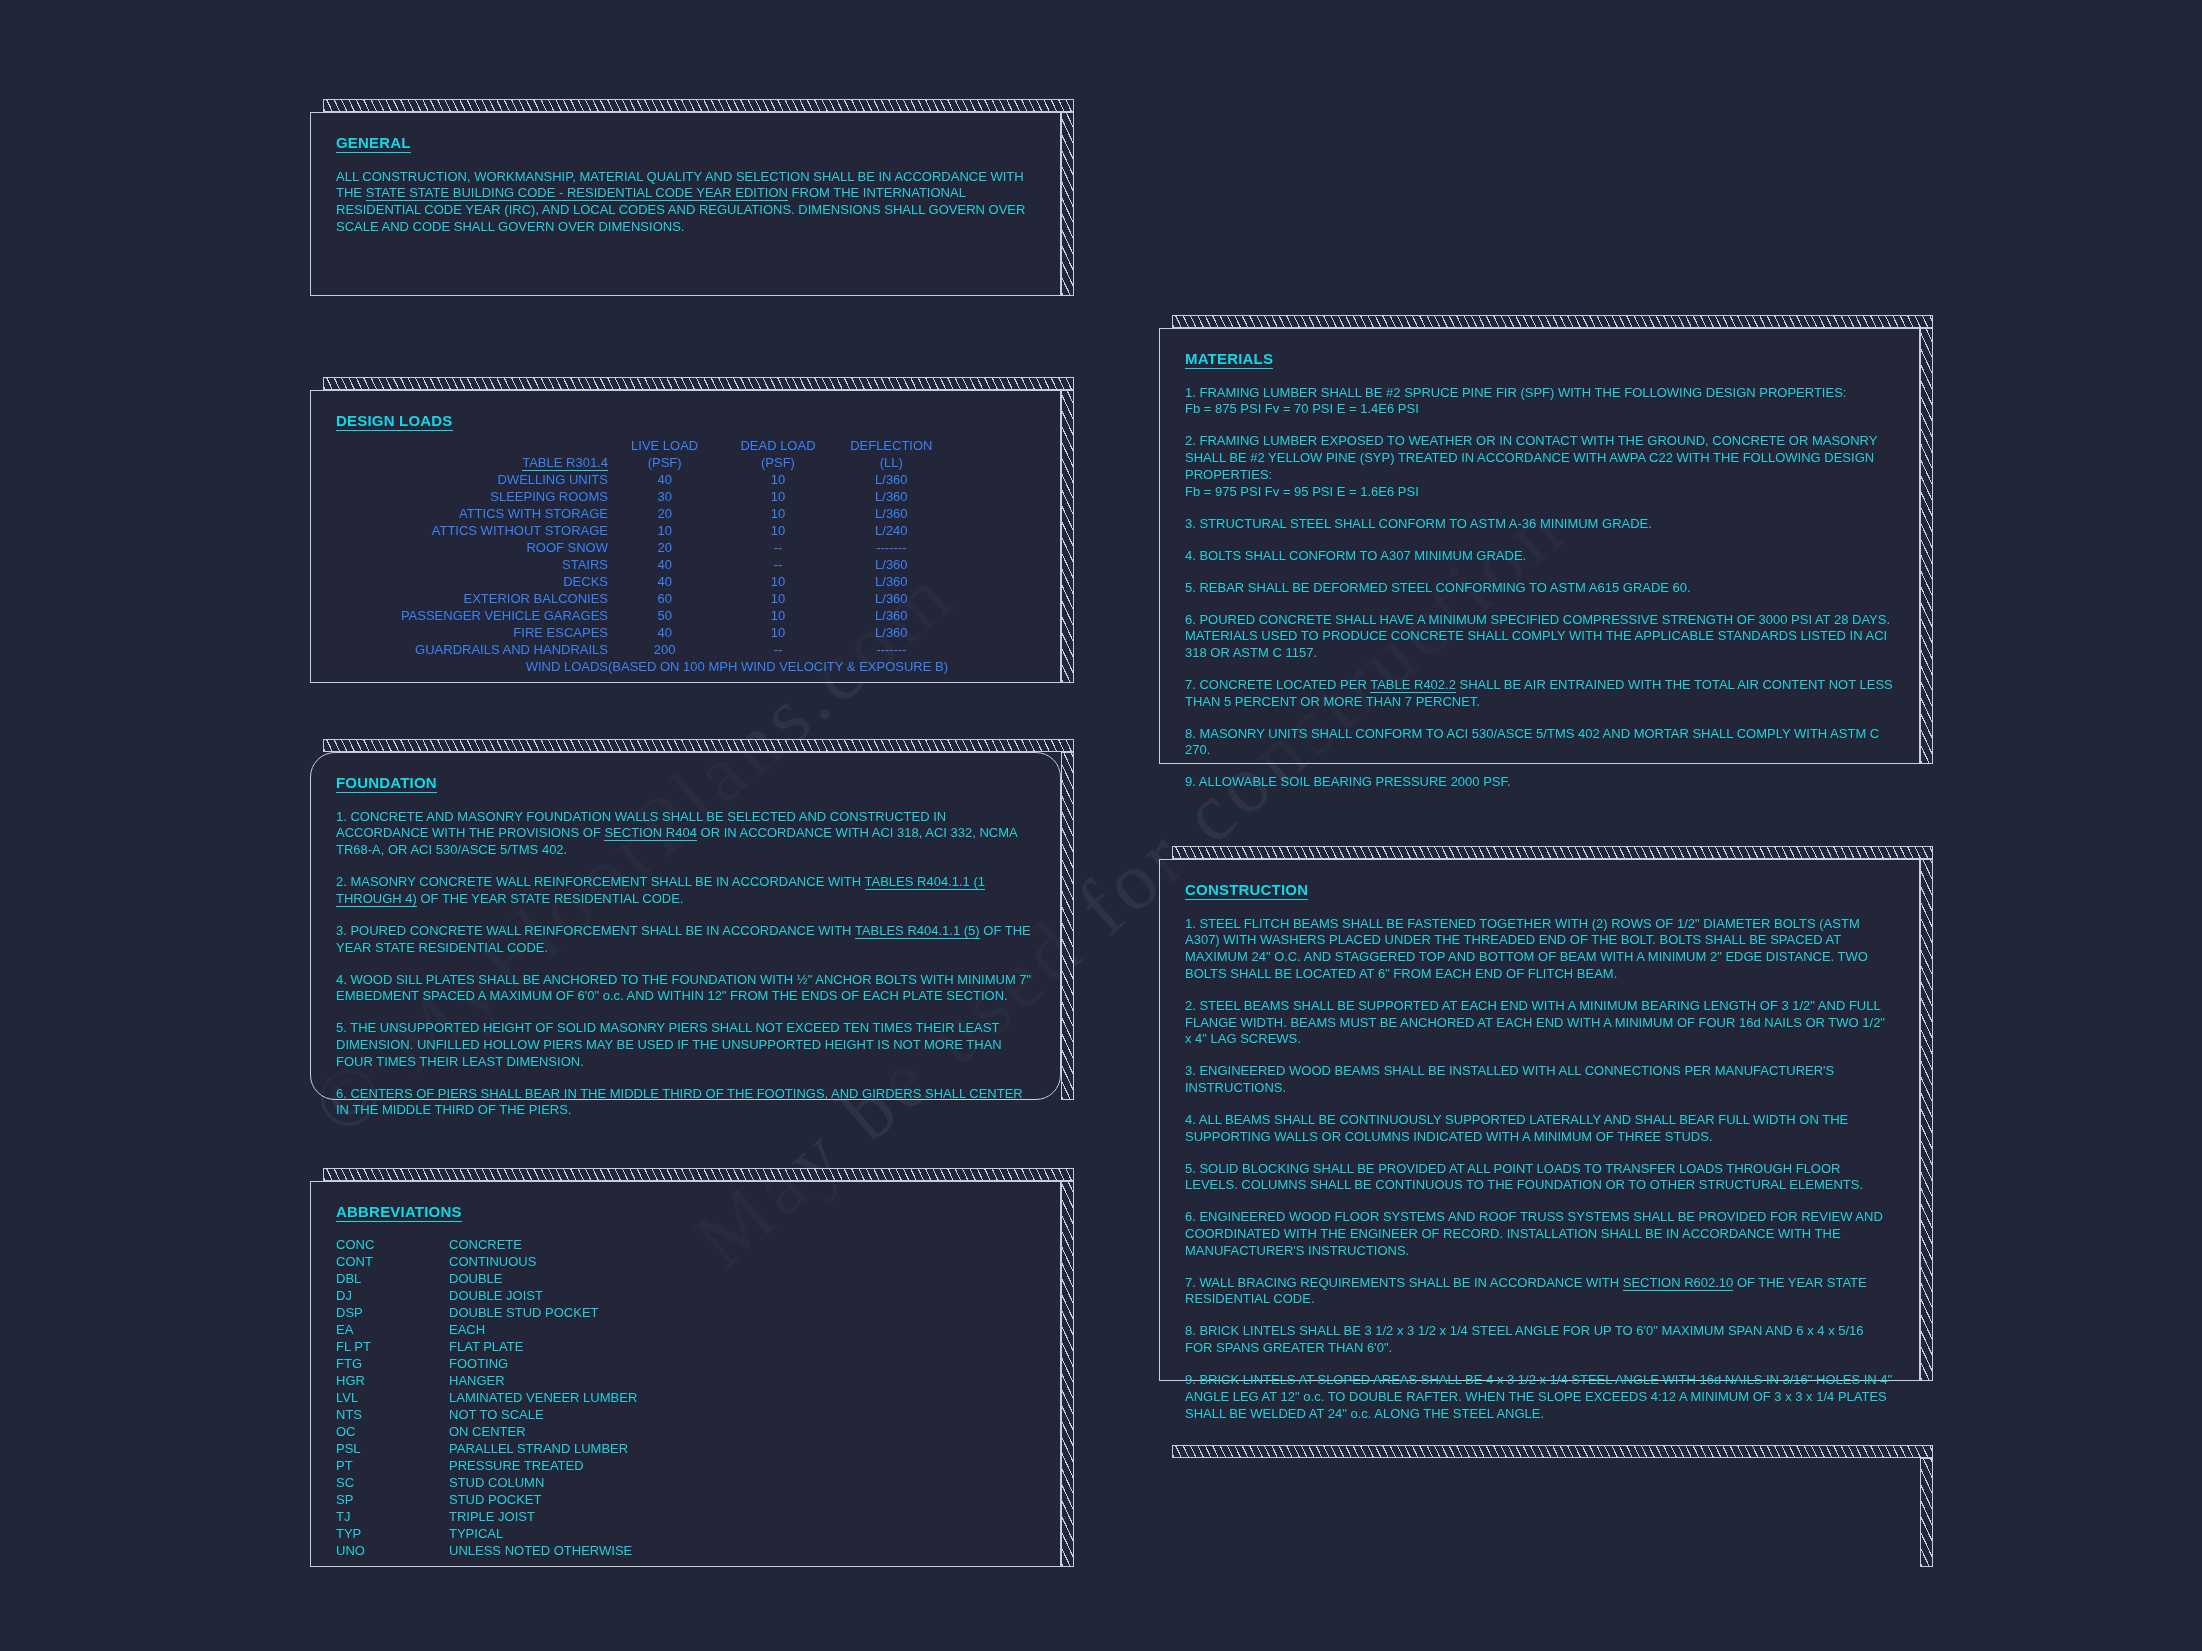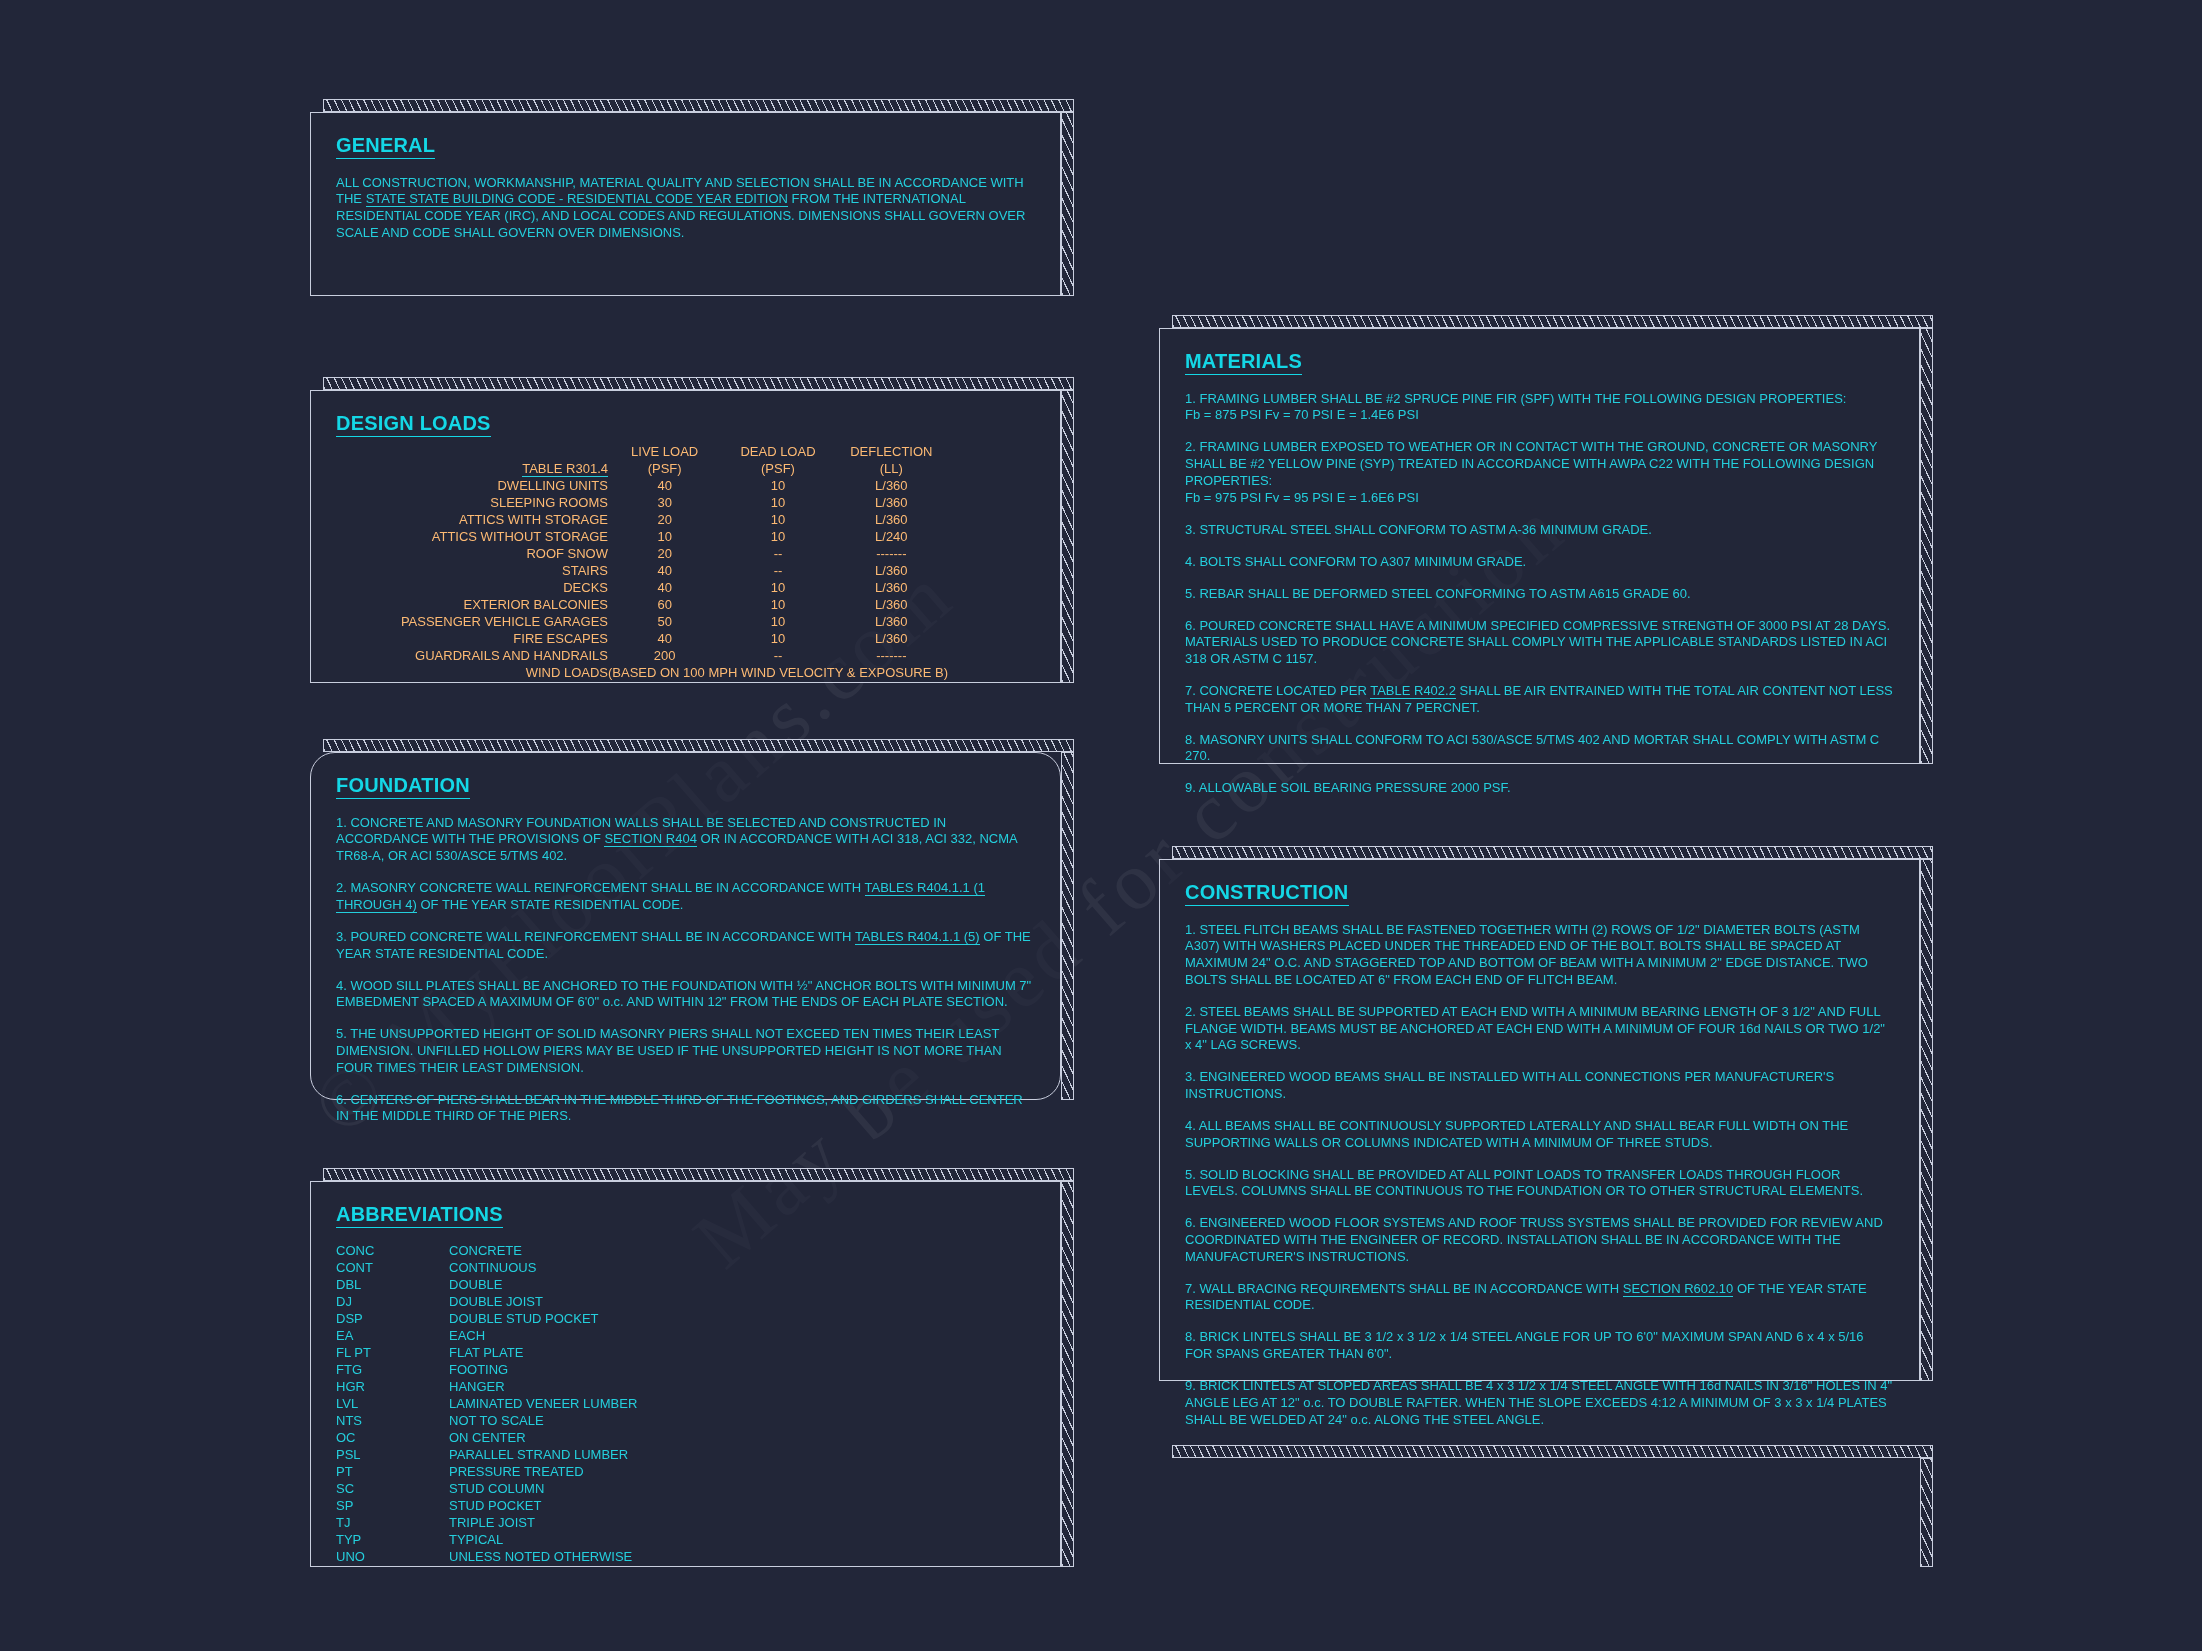--- a/index.html
+++ b/index.html
@@ -78,21 +78,21 @@
         transparent 1.1px,transparent 6.7px);
   }
   .panel .inner{
     padding:21px 25px 21px 25px;
     position:relative;
   }
 
   
   .hd{
     color:#14d7e6;
-    font-size:20px;
+    font-size:15px;
     font-weight:bold;
     letter-spacing:0.2px;
     display:inline-block;
     border-bottom:1.3px solid #14d7e6;
     padding-bottom:1px;
     margin-bottom:15.3px;
   }
   .para{
     color:#24cfdd;
     font-size:13px;
@@ -102,21 +102,21 @@
   }
   .para:last-child{margin-bottom:0;}
   .u{
     border-bottom:1px solid #24cfdd;
     margin-top:34px;
   }
 
   
   table.loads{
     border-collapse:collapse;
-    color:#fdba74;
+    color:#3b82f6;
     font-size:13px;
     width:612px;
   }
   table.loads td,table.loads th{
     padding:0;
     line-height:17px;
     font-weight:normal;
     text-align:right;
     white-space:nowrap;
   }

